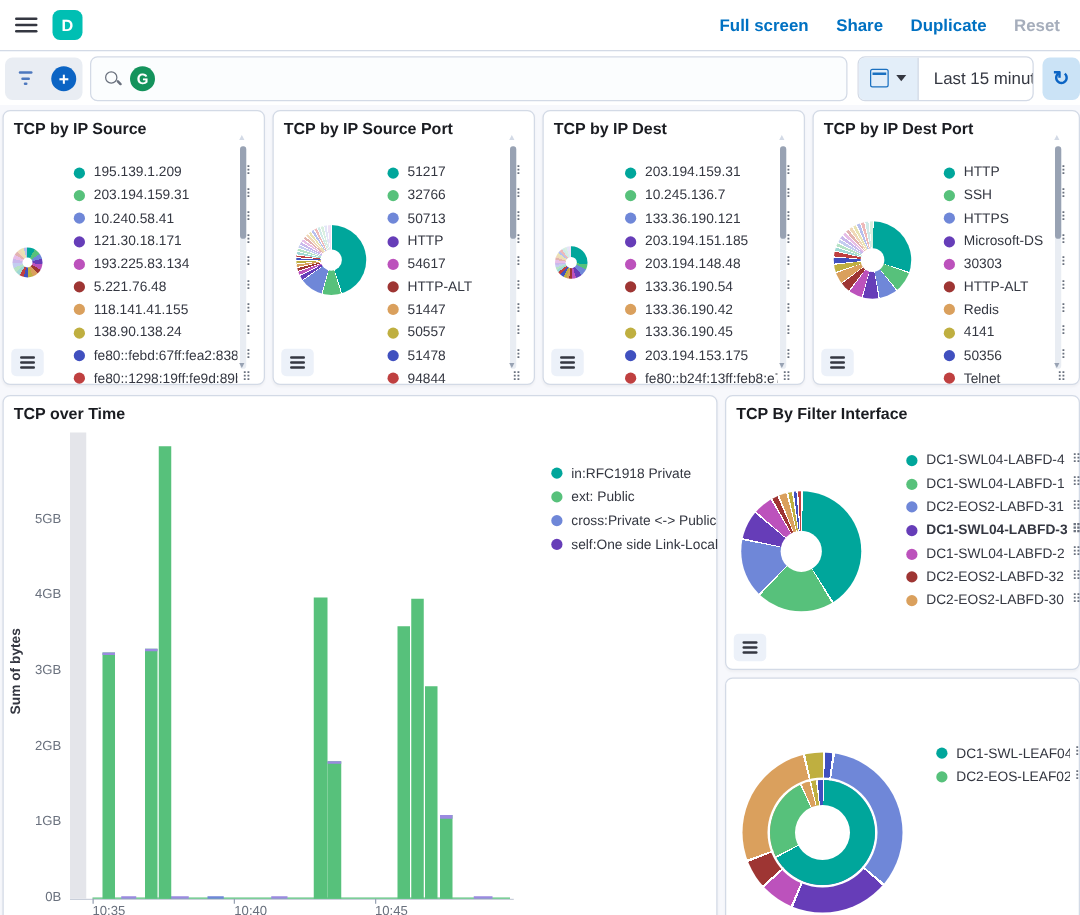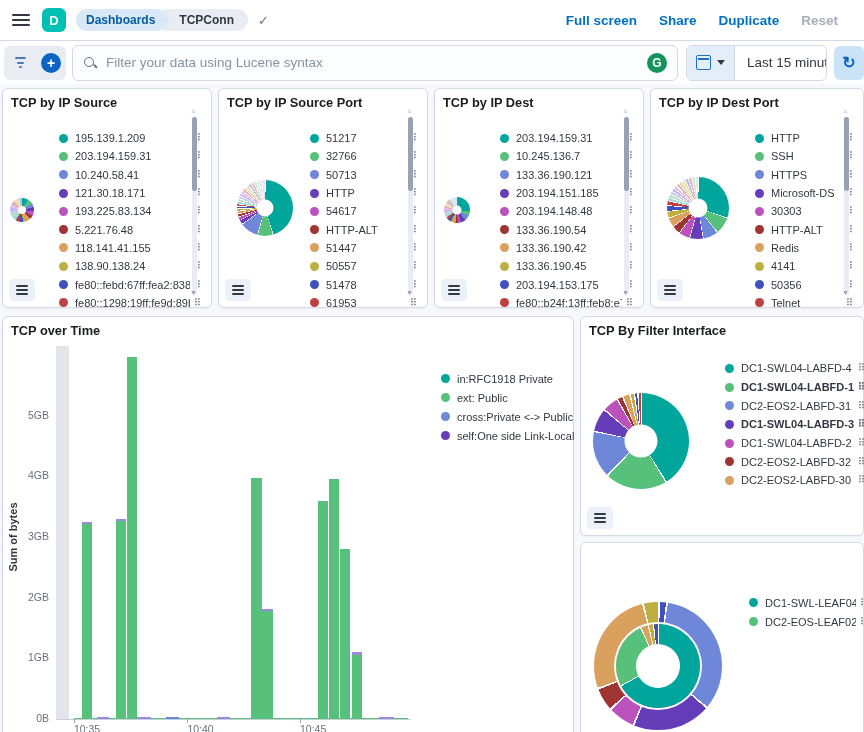--- a/index.html
+++ b/index.html
@@ -10,21 +10,21 @@
     border-bottom:1px solid #D3DAE6;display:flex;align-items:center;z-index:30;}
   .hamburger{width:18px;height:13px;margin:0 12px 0 12px;display:flex;flex-direction:column;justify-content:space-between;cursor:pointer;}
   .hamburger i{display:block;height:2.4px;background:#343741;border-radius:1px;}
   .space-badge{width:24px;height:24px;border-radius:6px;background:#00BFB3;color:#fff;font-weight:bold;
     font-size:13px;display:flex;align-items:center;justify-content:center;margin-right:10px;}
   .crumb{height:22px;display:flex;align-items:center;font-size:12px;font-weight:600;padding:0 14px 0 10px;position:relative;}
   .crumb.first{background:#D9E8F6;color:#055A9E;border-radius:11px 0 0 11px;
     clip-path:polygon(0 0,calc(100% - 9px) 0,100% 50%,calc(100% - 9px) 100%,0 100%);z-index:2;}
   .crumb.last{background:#E9EDF3;color:#343741;border-radius:0 11px 11px 0;margin-left:-6px;padding-left:16px;z-index:1;}
   .crumb-check{color:#69707D;font-size:13px;margin-left:10px;}
-  .top-actions{margin-left:auto;display:flex;align-items:center;gap:22px;padding-right:26px;}
+  .top-actions{margin-left:auto;display:flex;align-items:center;gap:22px;padding-right:16px;}
   .top-link{color:#0071C2;font-size:13.5px;font-weight:600;cursor:pointer;}
   .top-link.disabled{color:#A6AEBC;cursor:default;}
   .edit-btn{background:#0B64C4;color:#fff;border:none;border-radius:6px;height:32px;min-width:88px;
     font-size:13.5px;font-weight:600;display:flex;align-items:center;justify-content:center;gap:7px;cursor:pointer;
     font-family:"Liberation Sans",sans-serif;}
   
   .filterbar{position:absolute;left:0;top:41px;width:864px;height:43px;background:#fff;display:flex;align-items:center;z-index:20;}
   .ctl-group{display:flex;align-items:center;background:#E9EDF3;border-radius:6px;height:34px;margin-left:4px;}
   .funnel-btn{width:32px;height:34px;display:flex;flex-direction:column;align-items:center;justify-content:center;gap:2.5px;cursor:pointer;}
   .funnel-btn i{display:block;height:2px;background:#4D78BE;border-radius:1px;}
@@ -86,25 +86,20 @@
 
 <div class="screen">
 
   <header class="topbar">
     <span class="hamburger">
         <i></i>
         <i></i>
         <i></i>
       </span>
     <span class="space-badge">D</span>
-    <nav style="display:flex;align-items:center;">
-      <span class="crumb first">Dashboards</span>
-      <span class="crumb last">TCPConn</span>
-      <span class="crumb-check">✓</span>
-    </nav>
     <div class="top-actions">
       <span class="top-link">Full screen</span>
       <span class="top-link">Share</span>
       <span class="top-link">Duplicate</span>
       <span class="top-link disabled">Reset</span>
     </div>
   </header>
 
   <div class="filterbar">
     <div class="ctl-group">
@@ -112,21 +107,20 @@
           <i></i>
           <i></i>
           <i></i>
         </span>
       <span class="add-filter-btn">
           <b>+</b>
         </span>
     </div>
     <div class="searchbox">
       <span class="mag"></span>
-      <input type="text" value="" placeholder="Filter your data using Lucene syntax" style="">
       <span class="grammarly">G</span>
     </div>
     <div class="datepicker">
       <span class="date-ico-seg">
         <span class="cal"></span>
         <span class="chev"></span>
       </span>
       <span class="date-text-seg">Last 15 minutes</span>
     </div>
     <button class="refresh-btn">↻</button>
@@ -249,21 +243,21 @@
           <span class="lbl">50557</span>
           <span class="kebab">⠿</span>
         </li>
         <li>
           <span class="dot" style="background: rgb(64, 80, 191);"></span>
           <span class="lbl">51478</span>
           <span class="kebab">⠿</span>
         </li>
         <li>
           <span class="dot" style="background: rgb(191, 64, 64);"></span>
-          <span class="lbl">61953</span>
+          <span class="lbl">94844</span>
           <span class="kebab">⠿</span>
         </li>
       </ul>
     <span class="scroll-arrow" style="right:14px;top:18px;color:#D3DAE6;">▲</span>
     <div class="vscroll" style="right:14px;top:28px;height:178px;">
         <div class="thumb"></div>
       </div>
     <span class="scroll-arrow" style="right:14px;top:200px;color:#98A2B3;">▼</span>
     <button class="legend-toggle">
         <span class="bars-ico">
@@ -484,21 +478,21 @@
     <div class="panel-title">TCP By Filter Interface</div>
     <div class="donut" style="left: 12px; top: 76px; width: 96px; height: 96px; background: conic-gradient(rgb(255, 255, 255) 0%, rgb(255, 255, 255) 0.5%, rgb(0, 166, 155) 0.5%, rgb(0, 166, 155) 41%, rgb(255, 255, 255) 41%, rgb(255, 255, 255) 41.5%, rgb(87, 193, 123) 41.5%, rgb(87, 193, 123) 62%, rgb(255, 255, 255) 62%, rgb(255, 255, 255) 62.5%, rgb(111, 135, 216) 62.5%, rgb(111, 135, 216) 78%, rgb(255, 255, 255) 78%, rgb(255, 255, 255) 78.5%, rgb(102, 61, 184) 78.5%, rgb(102, 61, 184) 86%, rgb(255, 255, 255) 86%, rgb(255, 255, 255) 86.5%, rgb(188, 82, 188) 86.5%, rgb(188, 82, 188) 91.5%, rgb(255, 255, 255) 91.5%, rgb(255, 255, 255) 92%, rgb(158, 53, 51) 92%, rgb(158, 53, 51) 93.5%, rgb(255, 255, 255) 93.5%, rgb(255, 255, 255) 94%, rgb(218, 160, 93) 94%, rgb(218, 160, 93) 96%, rgb(255, 255, 255) 96%, rgb(255, 255, 255) 96.5%, rgb(191, 175, 64) 96.5%, rgb(191, 175, 64) 97.5%, rgb(255, 255, 255) 97.5%, rgb(255, 255, 255) 98%, rgb(64, 80, 191) 98%, rgb(64, 80, 191) 98.7%, rgb(255, 255, 255) 98.7%, rgb(255, 255, 255) 99.2%, rgb(191, 64, 64) 99.2%, rgb(191, 64, 64) 100%);">
       <div class="hole" style="width:33px;height:33px;"></div>
       </div>
     <ul class="legend" style="left:132px;top:30px;width:140px;">
         <li style="height: 18.7px;">
           <span class="dot" style="background: rgb(0, 166, 155);"></span>
           <span class="lbl">DC1-SWL04-LABFD-4</span>
           <span class="kebab">⠿</span>
         </li>
-        <li style="height: 18.7px; font-weight: bold;">
+        <li style="height: 18.7px;">
           <span class="dot" style="background: rgb(87, 193, 123);"></span>
           <span class="lbl">DC1-SWL04-LABFD-1</span>
           <span class="kebab">⠿</span>
         </li>
         <li style="height: 18.7px;">
           <span class="dot" style="background: rgb(111, 135, 216);"></span>
           <span class="lbl">DC2-EOS2-LABFD-31</span>
           <span class="kebab">⠿</span>
         </li>
         <li style="height: 18.7px; font-weight: bold;">

